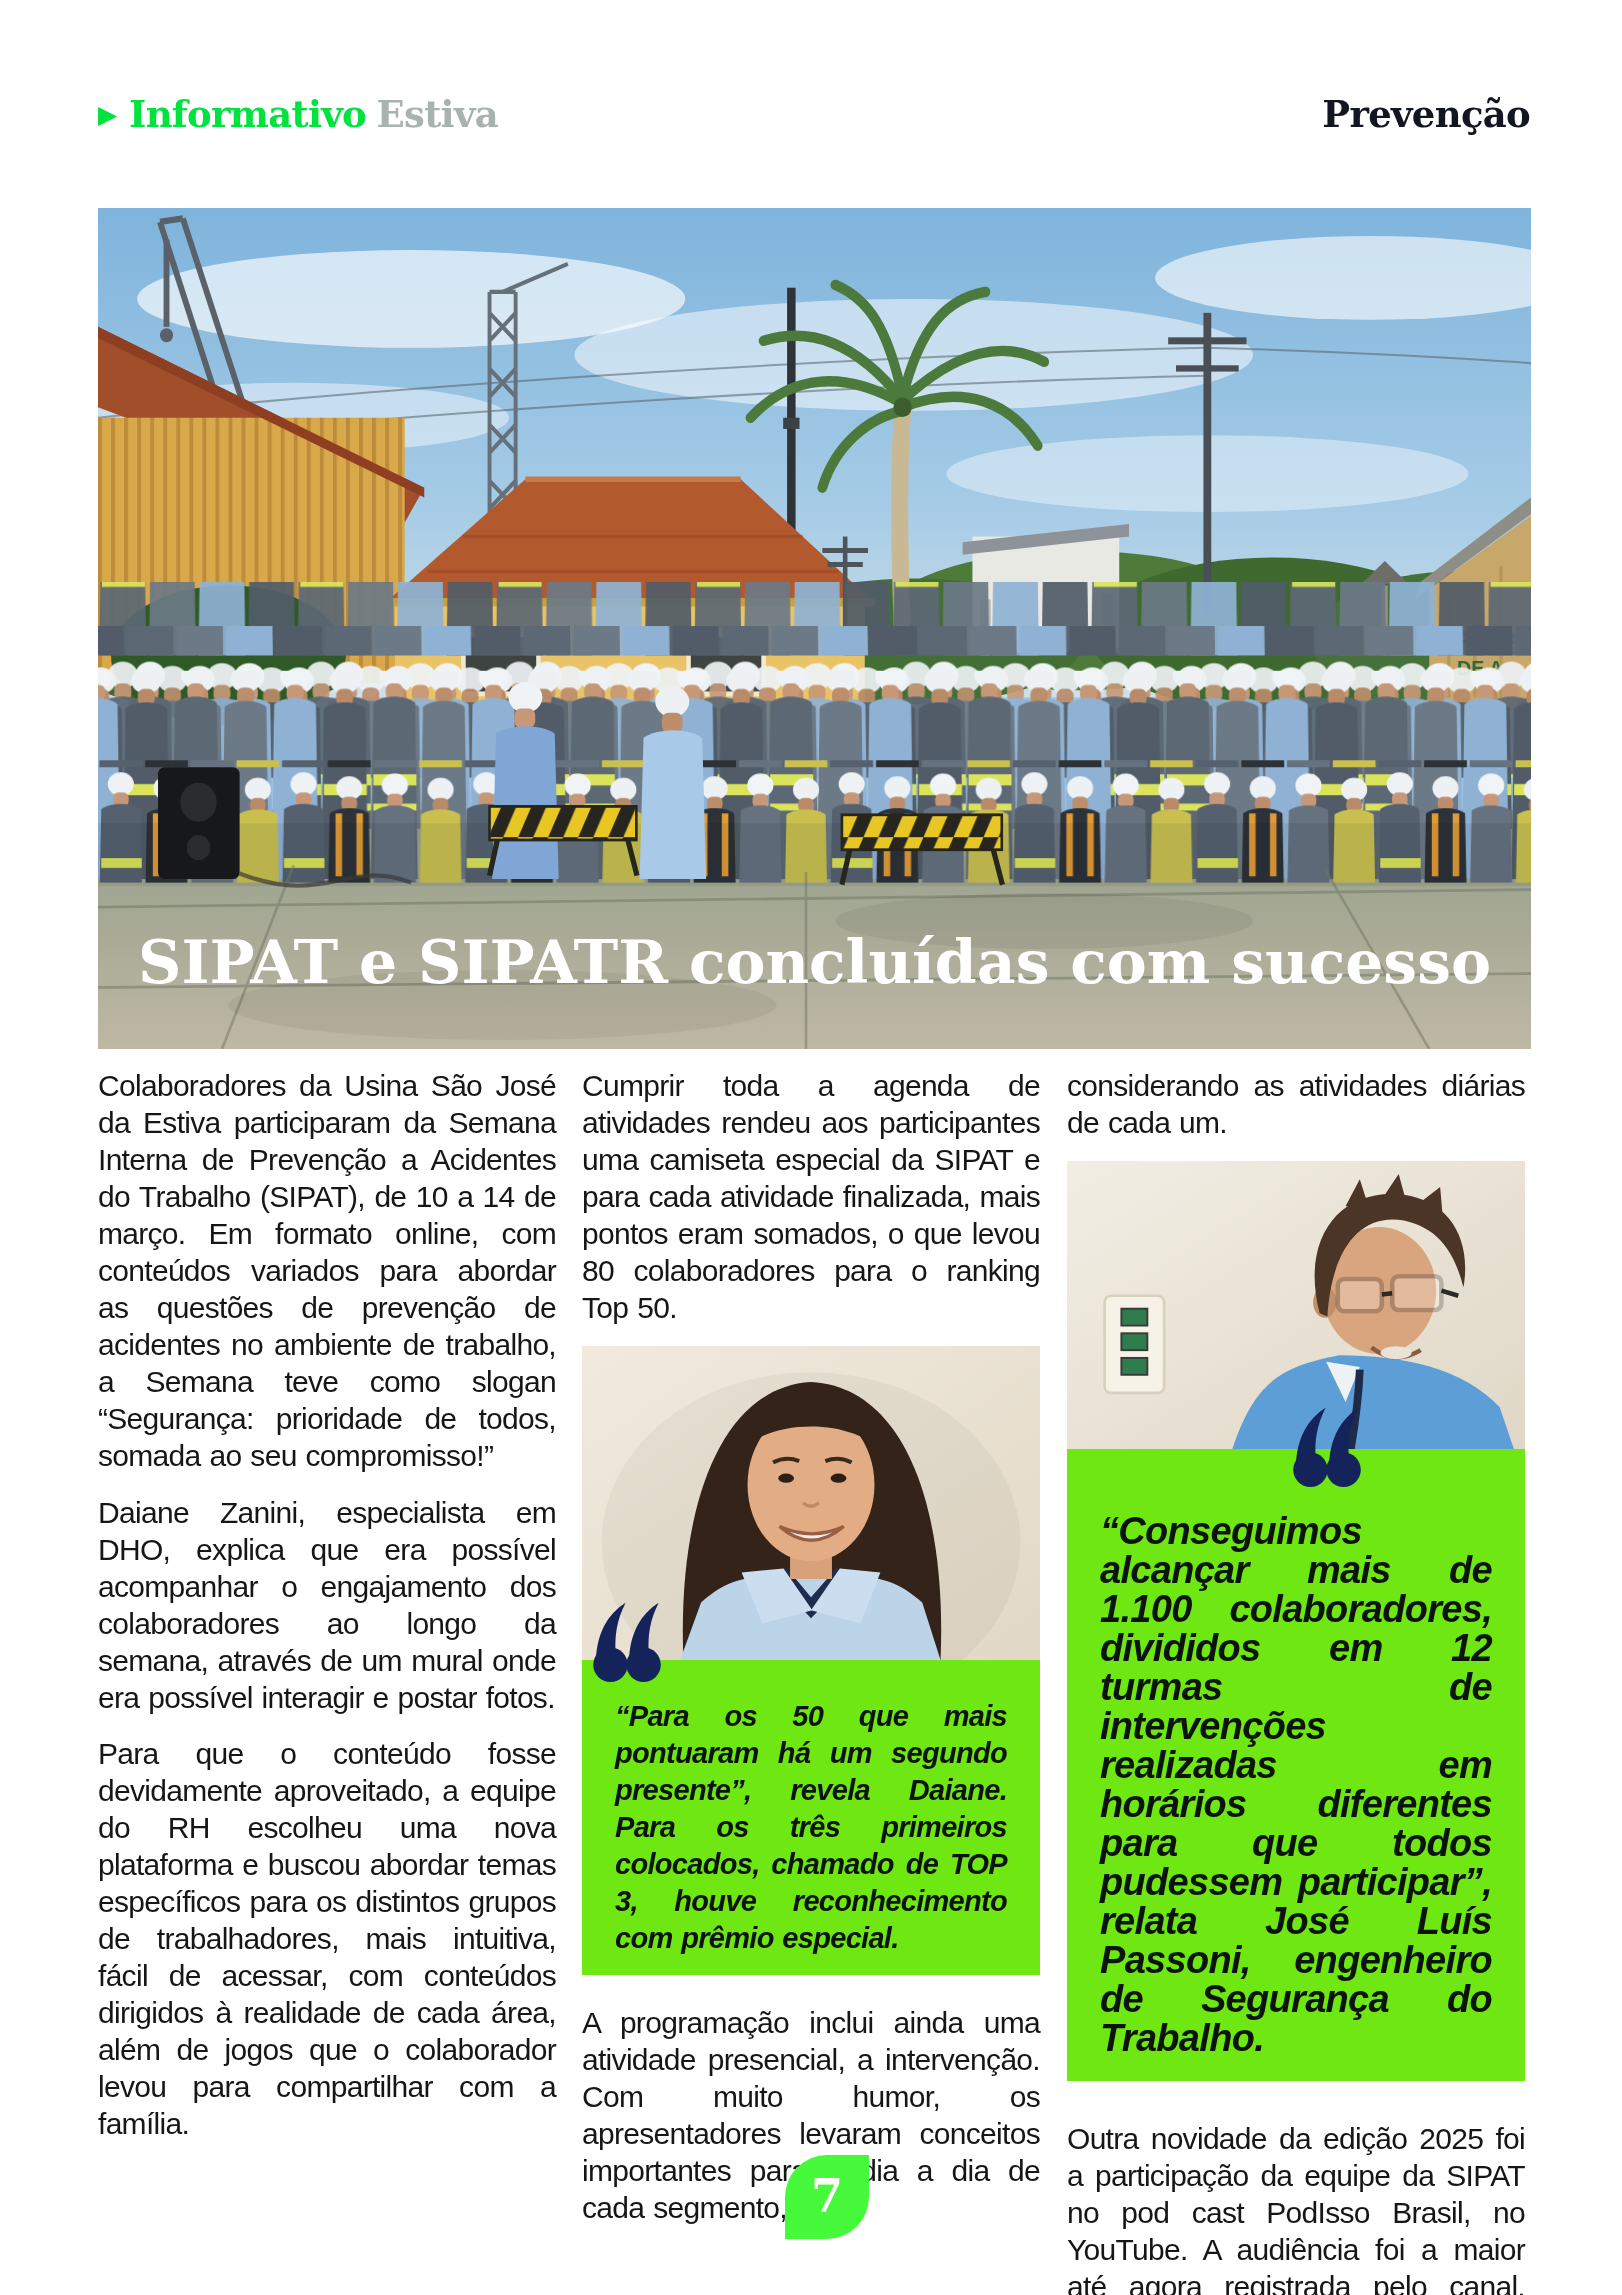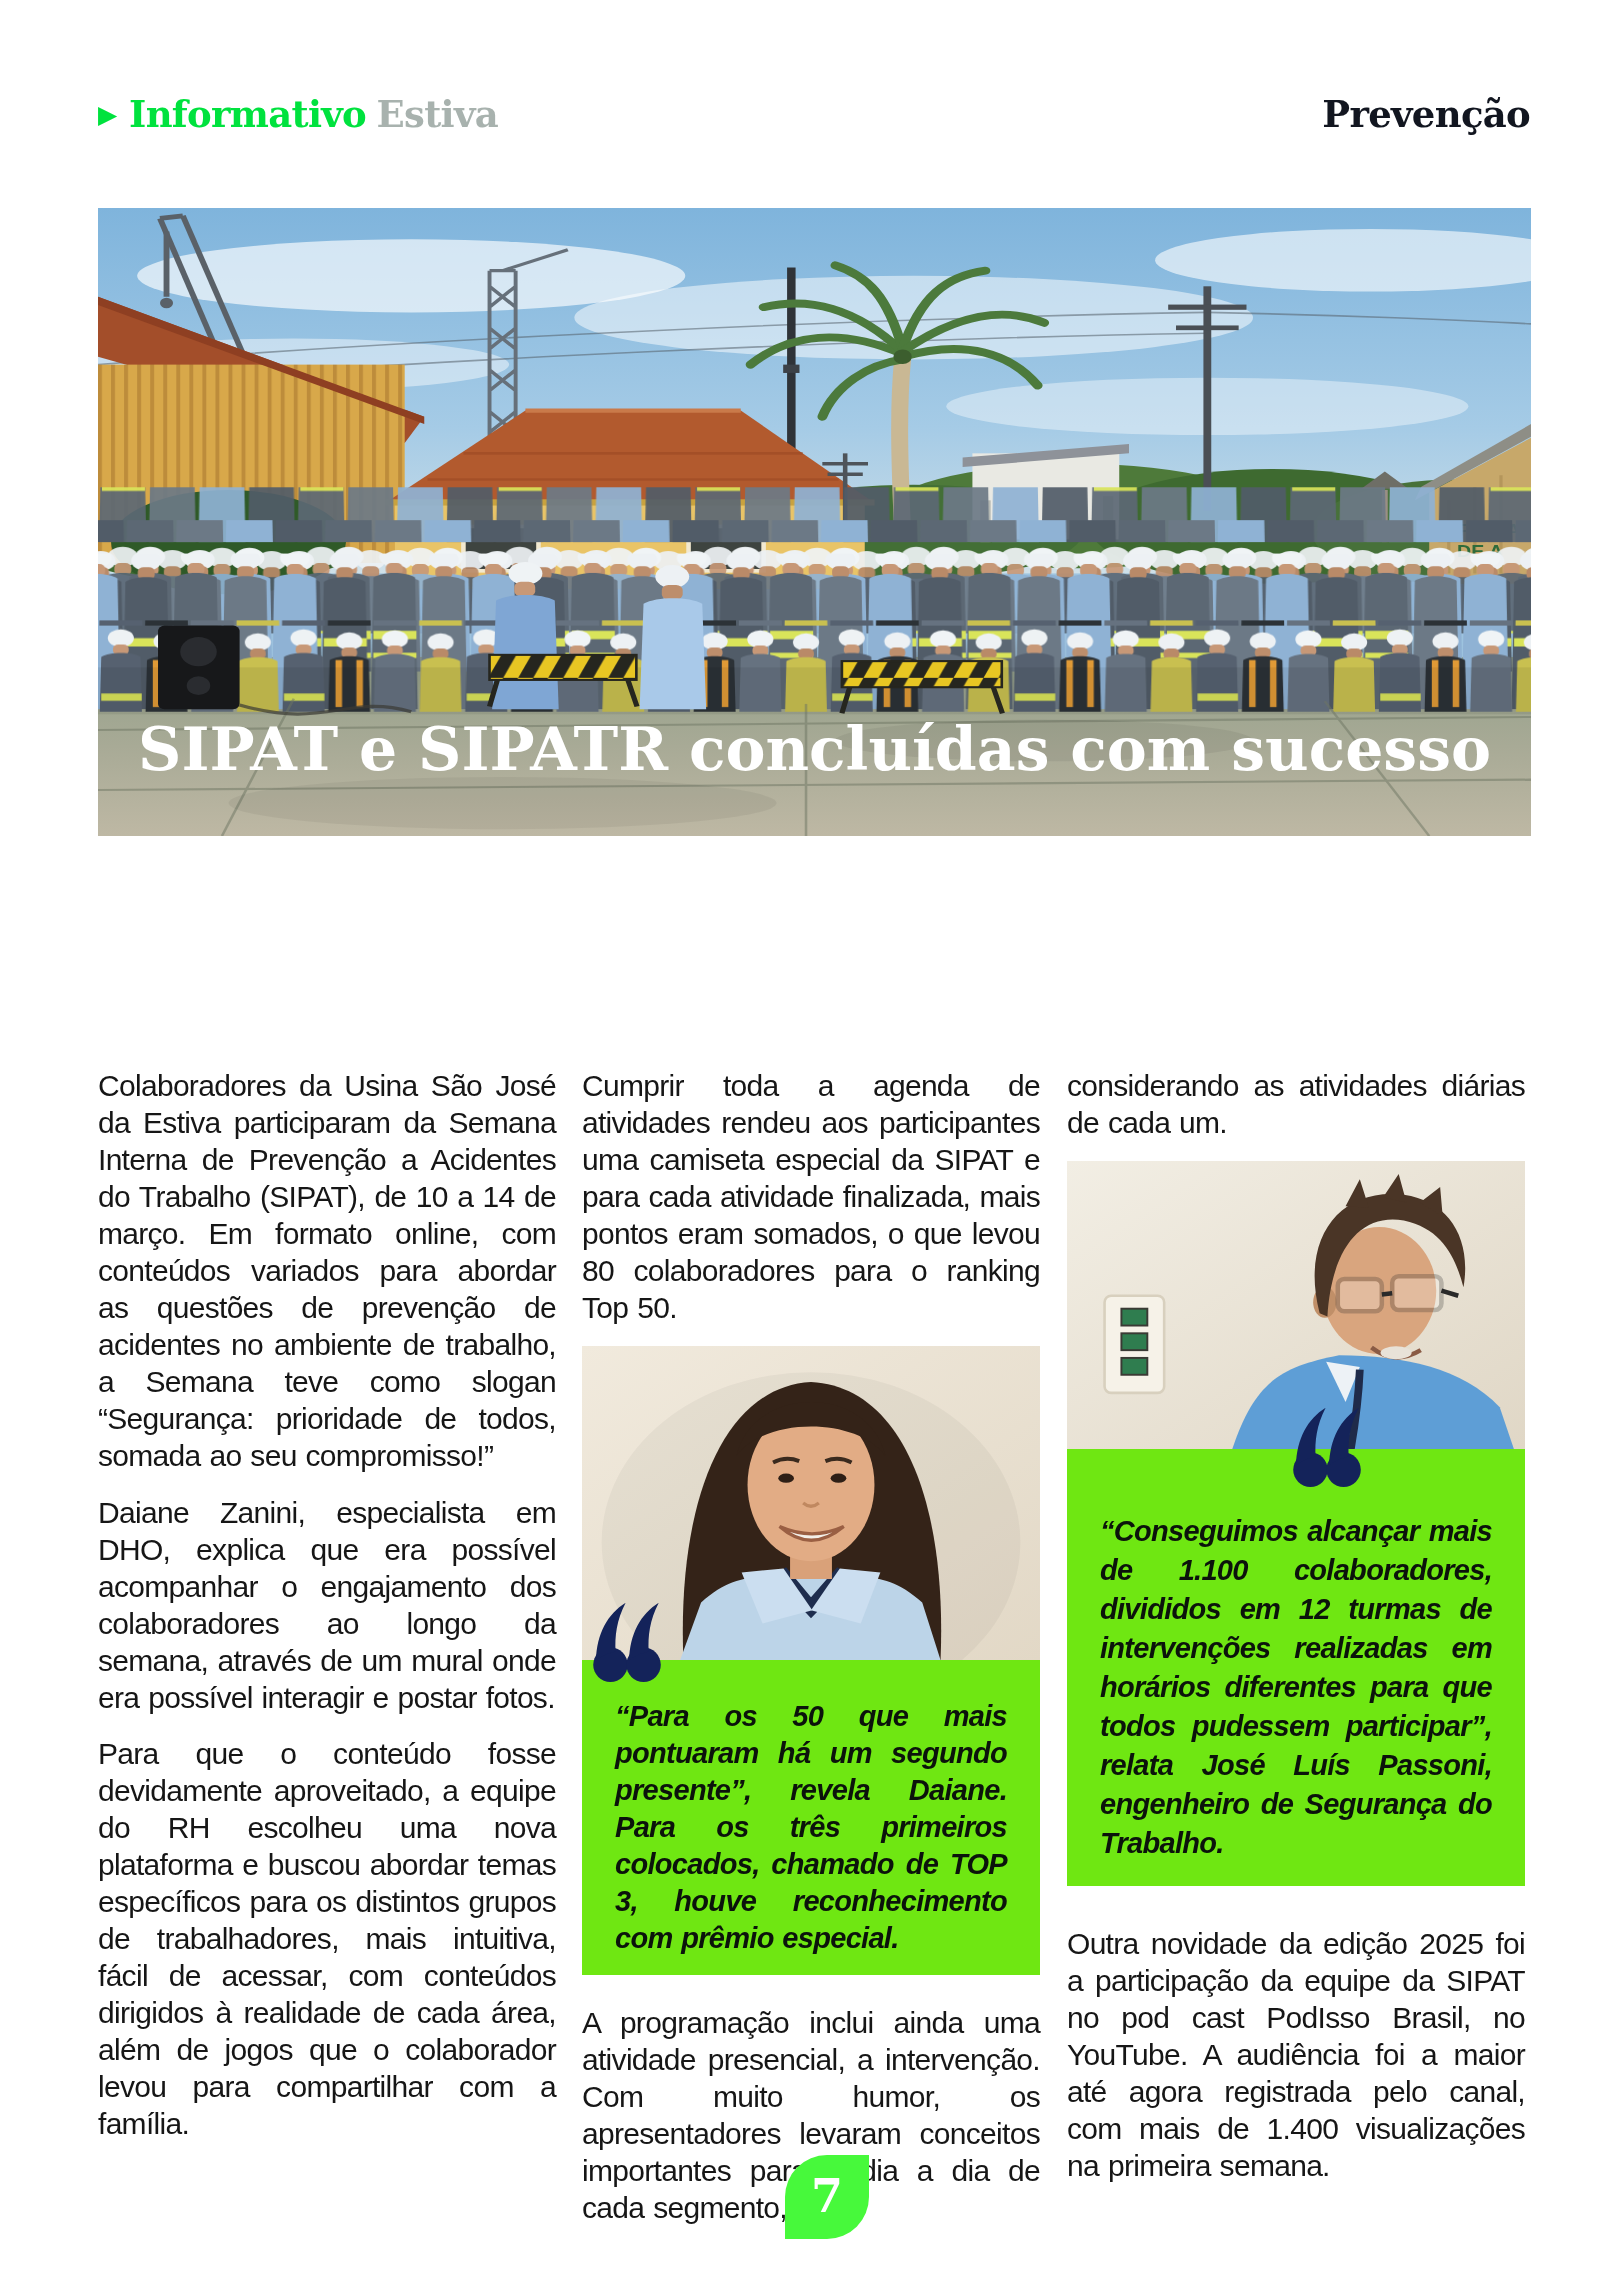--- a/index.html
+++ b/index.html
@@ -9,39 +9,39 @@
   
   .masthead{position:absolute;left:98px;top:92px;display:flex;align-items:baseline;}
   .masthead .arrow{color:#00E23E;font-size:25px;margin-right:11.8px;position:relative;top:-3.9px;}
   .brand{font-family:"DejaVu Serif","Liberation Serif",serif;font-weight:bold;font-size:37px;letter-spacing:-0.7px;}
   .brand-bold{color:#00E23E;}
   .brand-light{color:#A8B2AE;margin-left:10.5px;}
   .section-label{position:absolute;right:93px;top:92px;font-family:"DejaVu Serif","Liberation Serif",serif;
                  font-weight:bold;font-size:37px;color:#121620;letter-spacing:-0.7px;}
 
   
-  .hero{position:absolute;left:98px;top:208px;width:1433px;height:628px;overflow:hidden;background:#9fc5e0;}
+  .hero{position:absolute;left:98px;top:208px;width:1433px;height:841px;overflow:hidden;background:#9fc5e0;}
   .hero svg{display:block;width:100%;height:100%;}
   .hero-title{position:absolute;left:0;right:0;bottom:52px;text-align:center;
               font-family:"DejaVu Serif","Liberation Serif",serif;font-weight:bold;
               font-size:60px;color:#ffffff;letter-spacing:0px;}
 
   
   .col{position:absolute;top:1067px;width:458px;text-align:justify;font-size:30px;line-height:37px;
        color:#161616;letter-spacing:-0.7px;word-spacing:1.3px;}
   .col p{margin:0 0 19.6px 0;}
   #col1{left:98px;} #col2{left:582px;} #col3{left:1067px;}
 
   .fig{position:relative;margin:9.2px 0 0 0;}
   .fig svg{display:block;width:100%;}
 
   .quote-box{position:relative;background:#6FE712;color:#0B130B;
              font-style:italic;font-weight:bold;text-align:justify;}
   #qbox1{padding:38px 33px 18.3px 33px;font-size:29px;line-height:37px;}
-  #qbox2{padding:63px 33px 23.6px 33px;font-size:29px;line-height:39px;}
+  #qbox2{padding:63px 33px 23.6px 33px;font-size:38px;line-height:39px;}
 
   .qmark{position:absolute;width:68px;height:80px;}
   #qm1{left:10.5px;top:-58px;}
   #qm2{right:164px;top:-42px;}
   .qmark path, .qmark circle{fill:#14235A;}
 
   
   .badge{position:absolute;left:785px;top:2155px;width:84px;height:84px;background:#47F93B;
          border-radius:42px 0 42px 0;text-align:center;}
   .badge span{font-family:"DejaVu Serif","Liberation Serif",serif;font-weight:bold;

